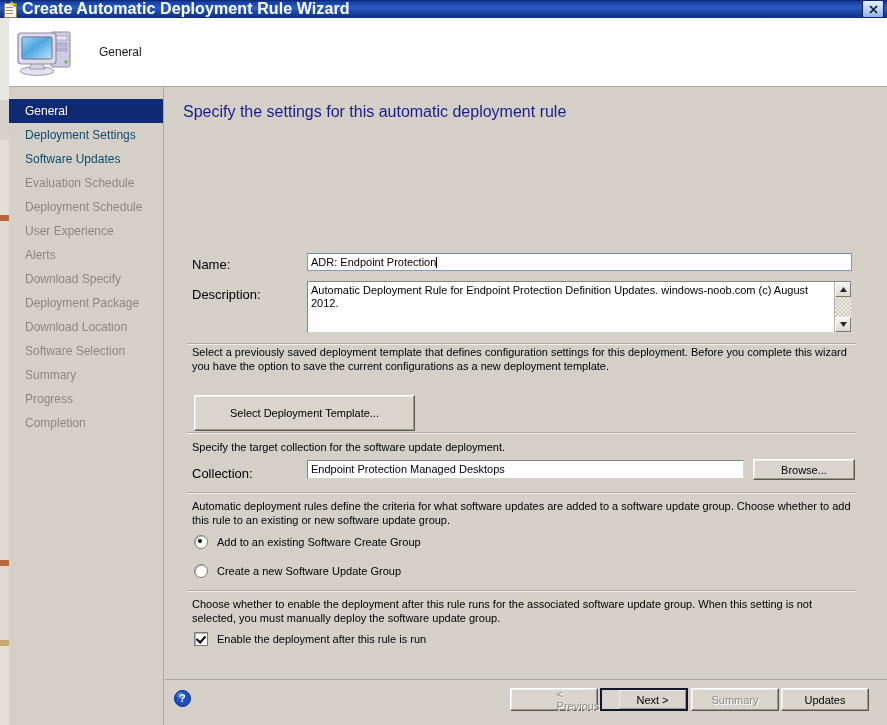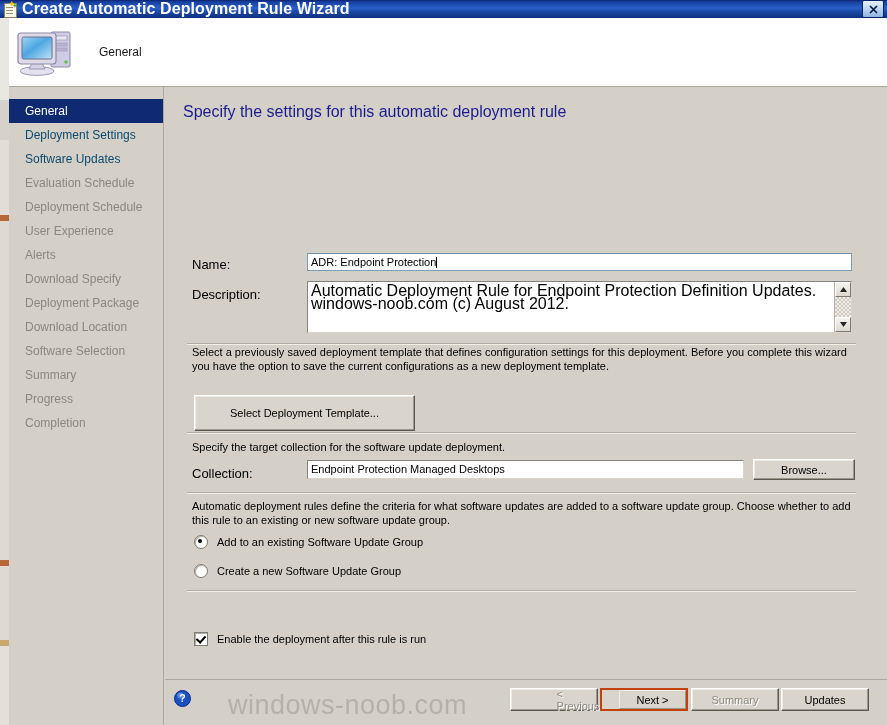--- a/index.html
+++ b/index.html
@@ -207,21 +207,21 @@
     position: absolute;
     background: #ffffff;
     border: 1px solid #848484;
     border-right-color: #d8d4cc;
     border-bottom-color: #d8d4cc;
     box-sizing: border-box;
   }
   .descbox .desc-text {
     position: absolute;
     left: 3px; top: 2px; right: 18px;
-    font-size: 16px;
+    font-size: 11px;
     line-height: 13px;
     color: #000;
   }
   .sbar {
     position: absolute;
     right: 0; top: 0; bottom: 0;
     width: 16px;
     background: #e8e4dc;
     border-left: 1px solid #b6b2aa;
   }
@@ -276,21 +276,21 @@
     box-shadow: inset -1px -1px 0 #9a968c, inset 1px 1px 0 #efece6;
     box-sizing: border-box;
     font-size: 11px;
     color: #000;
     display: flex;
     align-items: center;
     justify-content: center;
     cursor: pointer;
   }
   .btn.disabled { color: #8d8a82; text-shadow: 1px 1px 0 #ffffff; cursor: default; }
-  .btn.default { border: 2px solid #c2410c; box-shadow: none; padding-left: 17px; }
+  .btn.default { border: 2px solid #0f172a; box-shadow: none; padding-left: 17px; }
   .btn.default .inner {
     width: 100%; height: 100%;
     display: flex; align-items: center; justify-content: center;
     border: 1px solid #efece6;
     border-right-color: #9a968c;
     border-bottom-color: #9a968c;
     box-sizing: border-box;
   }
 
   
@@ -480,29 +480,30 @@
     <div class="txtbox sunken" style="left:142px; top:373px; width:437px; height:19px;"><span>Endpoint Protection Managed Desktops</span></div>
     <div class="btn" style="left:588px; top:372px; width:102px; height:21px;">
         <span>Browse...</span>
       </div>
 
     <div class="sep" style="left:22px; top:405px; width:669px;"></div>
 
     <div class="para" style="left:27px; top:412px; width:664px;">Automatic deployment rules define the criteria for what software updates are added to a software update group. Choose whether to add this rule to an existing or new software update group.</div>
     <div class="radio-row" style="left:29px; top:448px;">
       <span class="radio on"></span>
-      <span>Add to an existing Software Update Group</span>
+      <span>Add to an existing Software Create Group</span>
     </div>
     <div class="radio-row" style="left:29px; top:477px;">
       <span class="radio"></span>
       <span>Create a new Software Update Group</span>
     </div>
 
     <div class="sep" style="left:22px; top:503px; width:669px;"></div>
 
+    <div class="para" style="left:27px; top:510px; width:664px;">Choose whether to enable the deployment after this rule runs for the associated software update group. When this setting is not selected, you must manually deploy the software update group.</div>
     <div class="check-row" style="left:29px; top:545px;">
       <span class="check on"></span>
       <span>Enable the deployment after this rule is run</span>
     </div>
 
   </div>
 
   <div id="footer">
     <div id="help-icon">
       <svg width="17" height="17" viewBox="0 0 17 17">
@@ -524,15 +525,14 @@
 
     <div class="btn footer-btn disabled" style="left:526px;">
         <span>Summary</span>
       </div>
 
     <div class="btn footer-btn" style="left:616px;">
         <span>Updates</span>
       </div>
   </div>
 
-  <div id="watermark">windows-noob.com</div>
 
 </div>
 
 </body></html>

